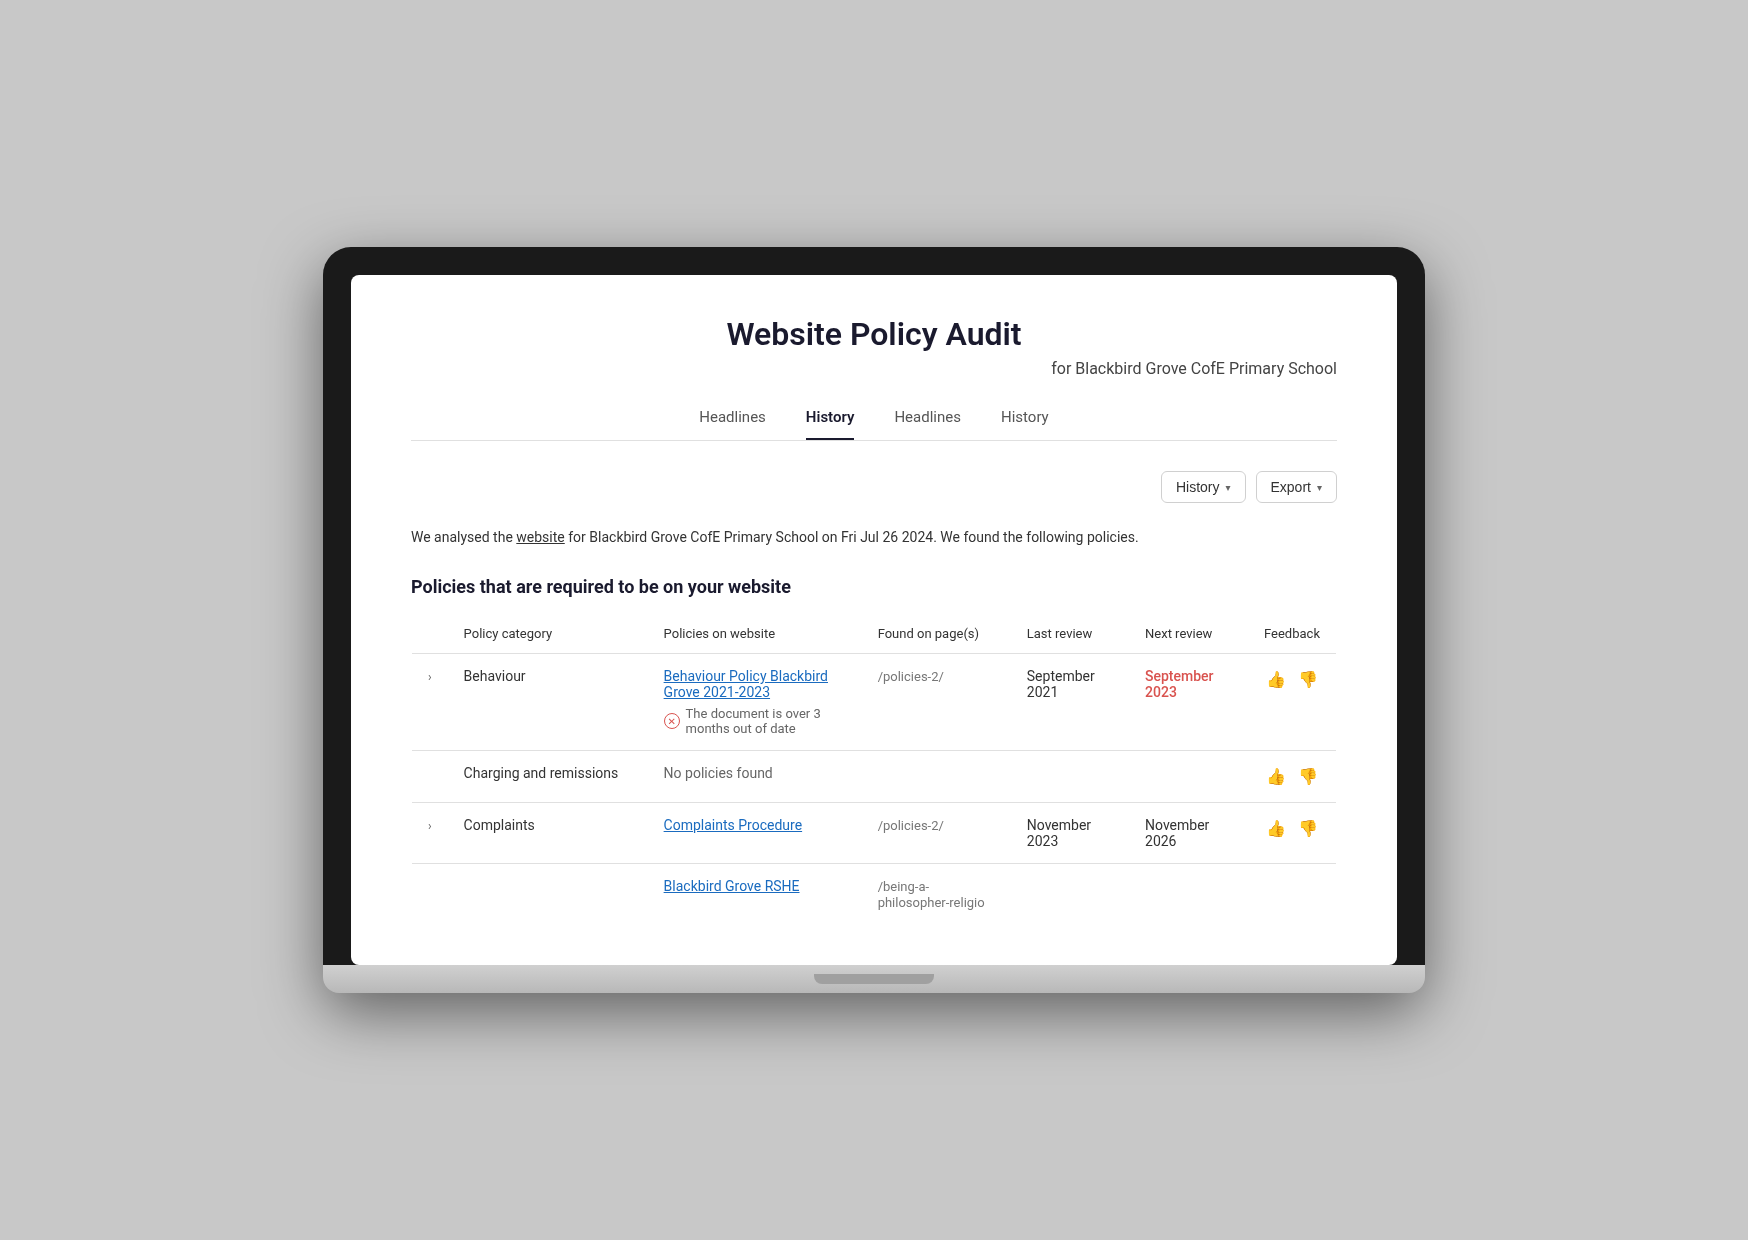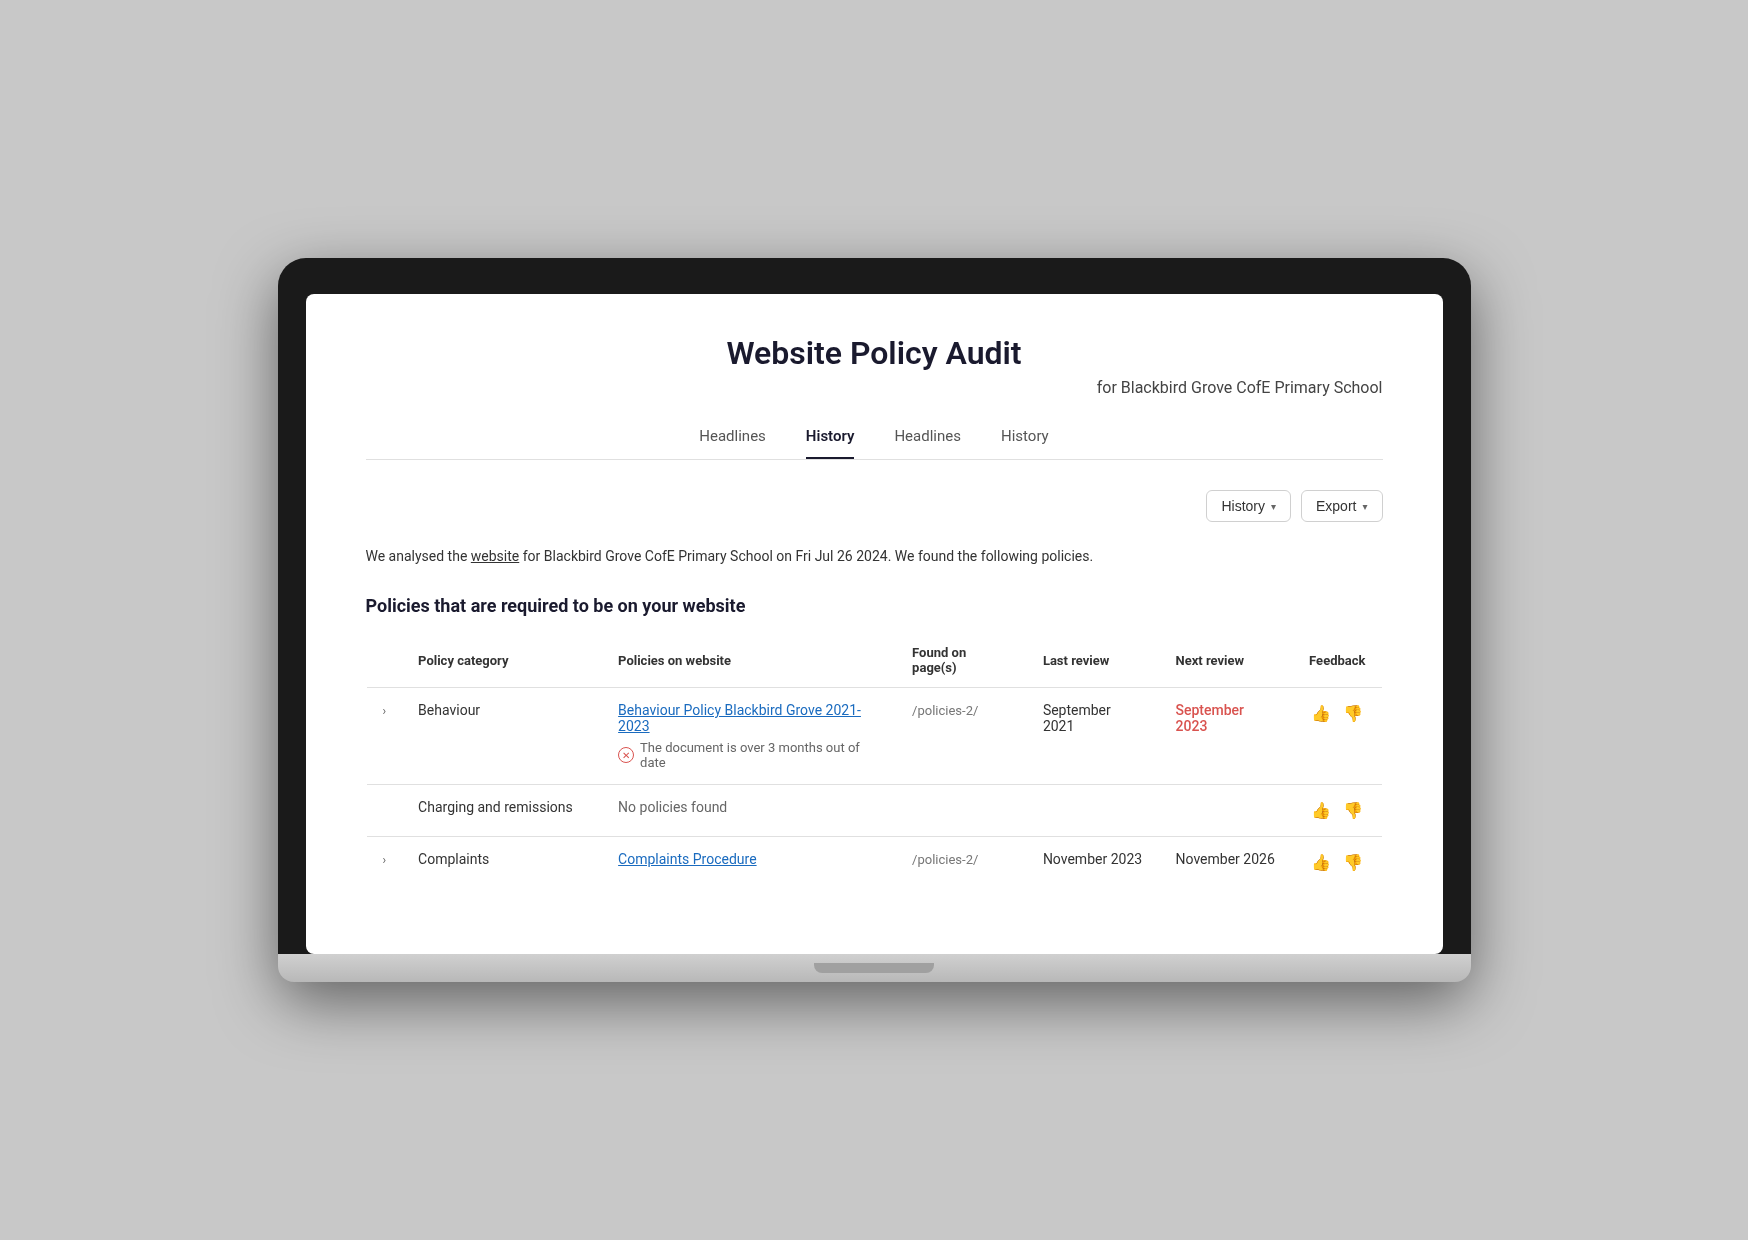--- a/index.html
+++ b/index.html
@@ -7,24 +7,24 @@
     body {
       background: #c8c8c8;
       display: flex;
       justify-content: center;
       align-items: center;
       min-height: 100vh;
       font-family: -apple-system, BlinkMacSystemFont, 'Segoe UI', Roboto, sans-serif;
     }
 
     .laptop-outer {
-      width: 1193px;
+      width: 1102px;
       background: #1a1a1a;
       border-radius: 28px;
-      padding: 36px 28px 0 28px;
+      padding: 28px 28px 0 28px;
       box-shadow: 0 20px 60px rgba(0,0,0,0.5);
     }
 
     .laptop-screen {
       background: #fff;
       border-radius: 8px;
       overflow: hidden;
       min-height: 660px;
     }
 
@@ -137,21 +137,21 @@
       border: 1px solid #e0e0e0;
       border-radius: 8px;
       overflow: hidden;
     }
 
     .policy-table th {
       background: #fff;
       text-align: left;
       padding: 12px 16px;
       font-size: 13px;
-      font-weight: 700;
+      font-weight: 400;
       color: #333;
       border-bottom: 1px solid #e0e0e0;
     }
 
     .policy-table td {
       padding: 14px 16px;
       font-size: 14px;
       color: #333;
       vertical-align: top;
       border-bottom: 1px solid #e0e0e0;
@@ -346,20 +346,33 @@
             <td>November 2023</td>
             <td>November 2026</td>
             <td>
               <div class="feedback-col">
                 <button class="thumb-btn">👍</button>
                 <button class="thumb-btn">👎</button>
               </div>
             </td>
           </tr>
 
+          <tr style="border-bottom:none;">
+            <td></td>
+            <td></td>
+            <td>
+              <a class="policy-link partial-link">Blackbird Grove RSHE</a>
+            </td>
+            <td>
+              <span class="found-page">/being-a-philosopher-religio</span>
+            </td>
+            <td></td>
+            <td></td>
+            <td></td>
+          </tr>
 
         </tbody>
       </table>
 
     </div>
   </div>
   <div class="laptop-base">
     <div class="laptop-notch"></div>
   </div>
 </div>

